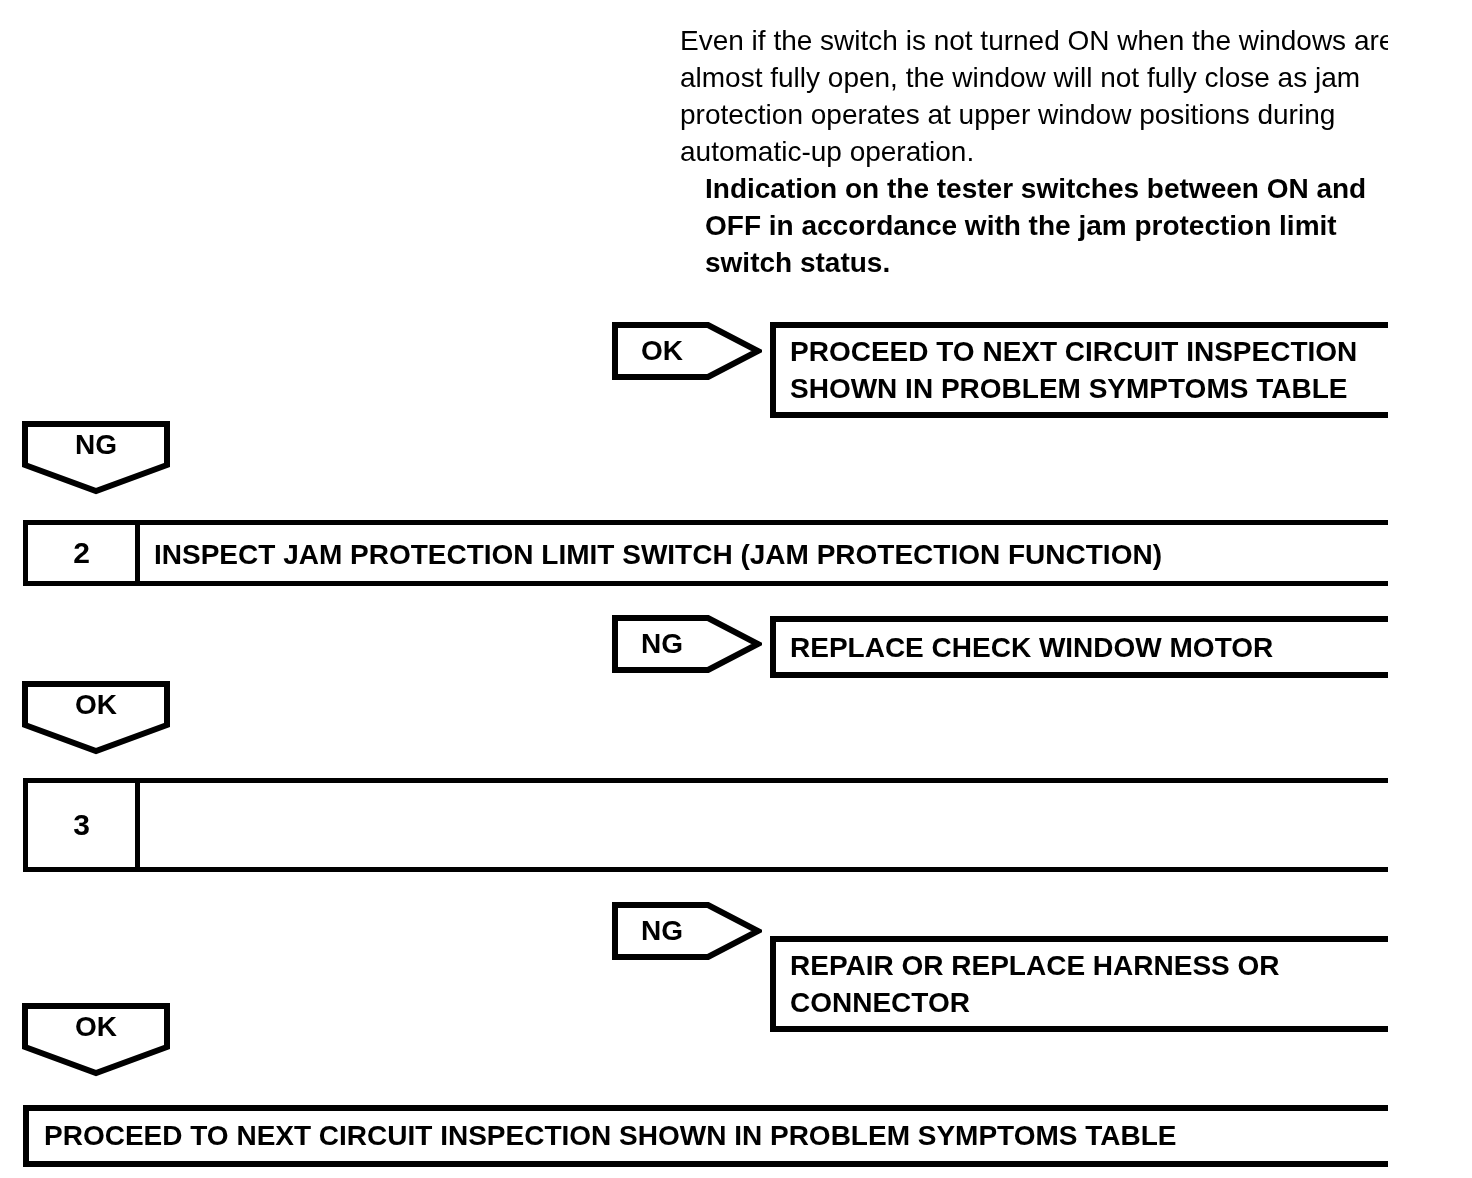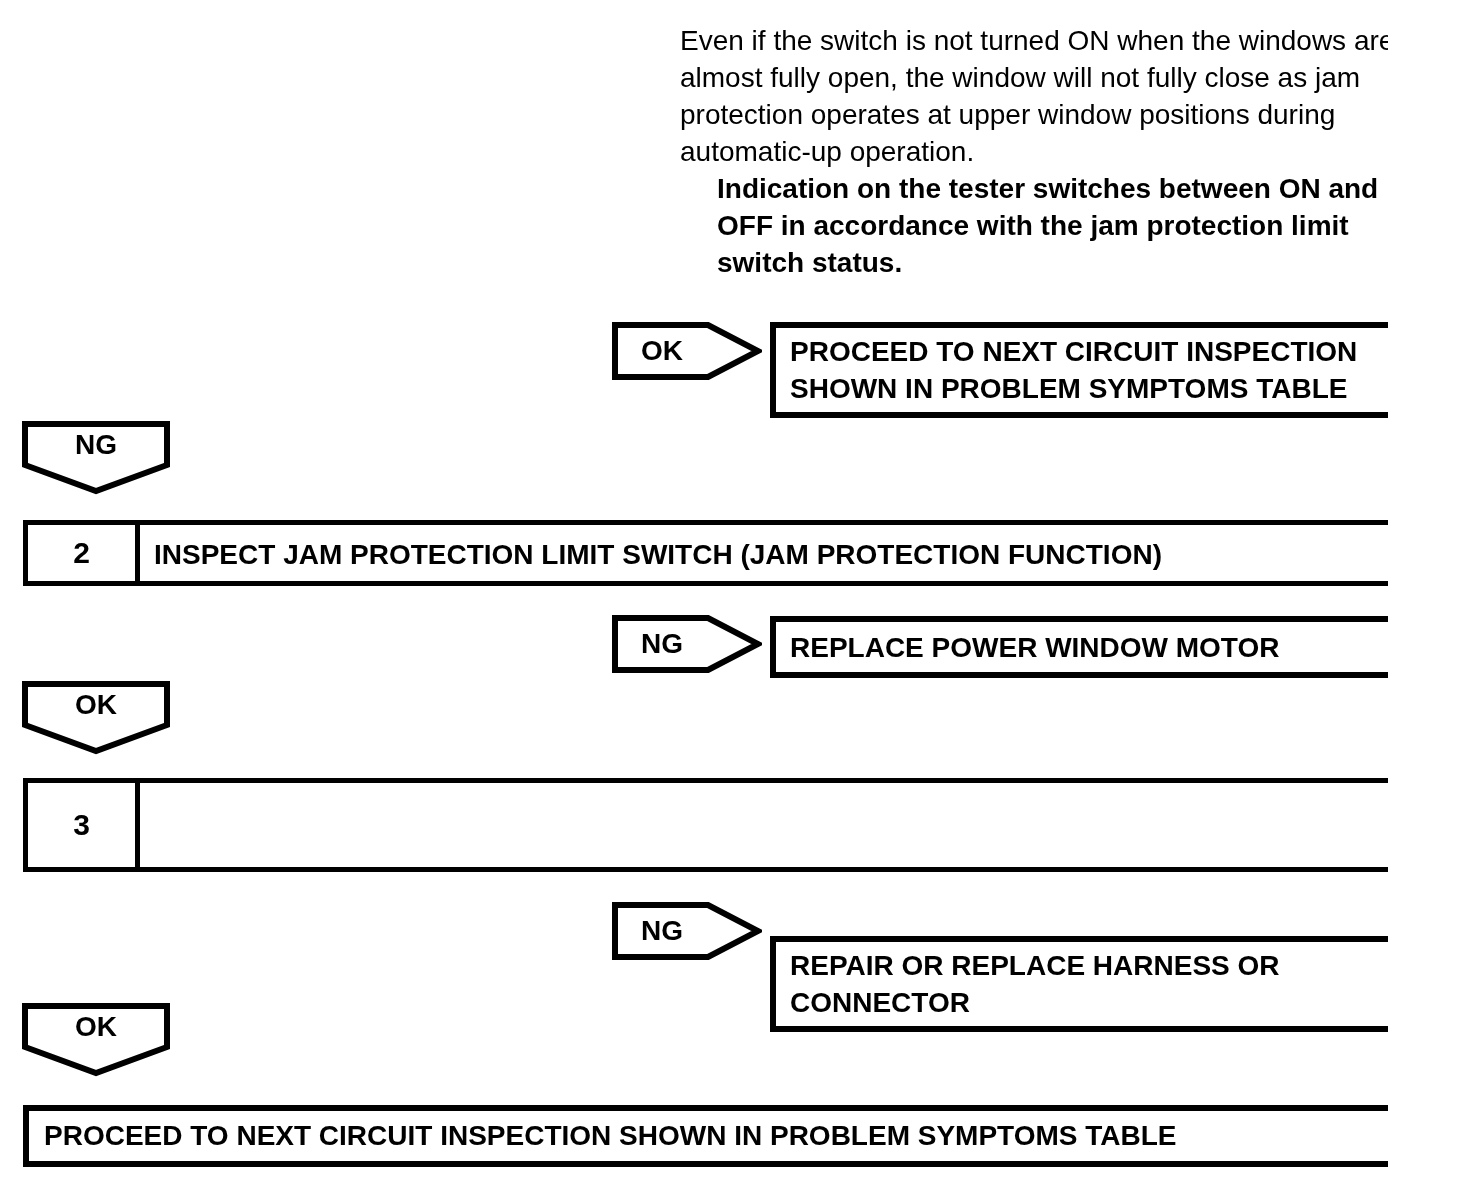--- a/index.html
+++ b/index.html
@@ -23,21 +23,21 @@
     left: 680px;
     top: 22px;
     width: 748px;
     font-size: 28px;
     line-height: 37px;
   }
   .note-par { font-weight: 400; }
   .note-ok { font-weight: 700; }
   .note-detail {
     font-weight: 700;
-    margin-left: 37px;
+    margin-left: 25px;
     width: 723px;
   }
 
   
   .arrow-right {
     position: absolute;
     width: 150px;
     height: 58px;
   }
   .arrow-right svg { position: absolute; left: 0; top: 0; }
@@ -177,21 +177,21 @@
     </div>
   </div>
 
   <div class="arrow-right" style="left:612px; top:615px;">
     <svg width="150" height="58" viewBox="0 0 150 58">
       <polygon points="3,3 96,3 146,29 96,55 3,55"></polygon>
     </svg>
     <span class="arrow-label">NG</span>
   </div>
   <div class="result-box" style="top:616px; height:62px;">
-    <span>REPLACE POWER WINDOW MOTOR</span>
+    <span>REPLACE CHECK WINDOW MOTOR</span>
   </div>
 
   <div class="connector-down" style="top:681px;">
     <svg width="148" height="74" viewBox="0 0 148 74">
       <polygon points="3,3 145,3 145,44 74,70 3,44"></polygon>
     </svg>
     <span class="connector-label">OK</span>
   </div>
 
   <div class="step-box" style="top:778px; height:94px;">

